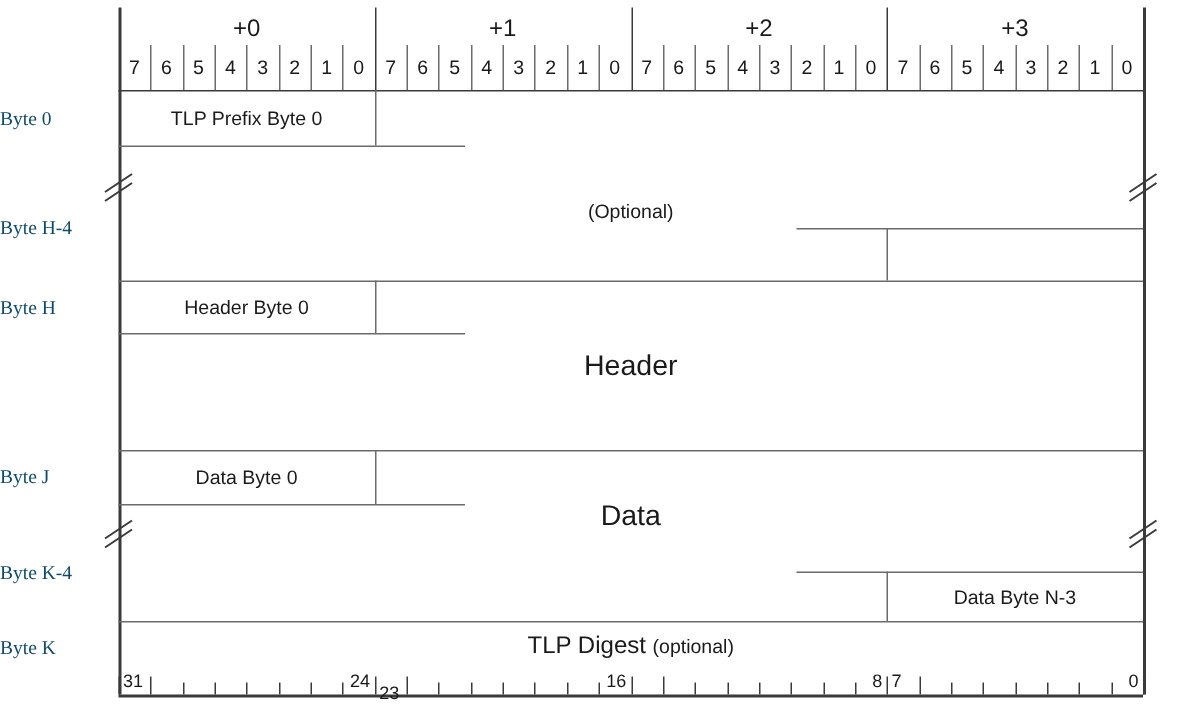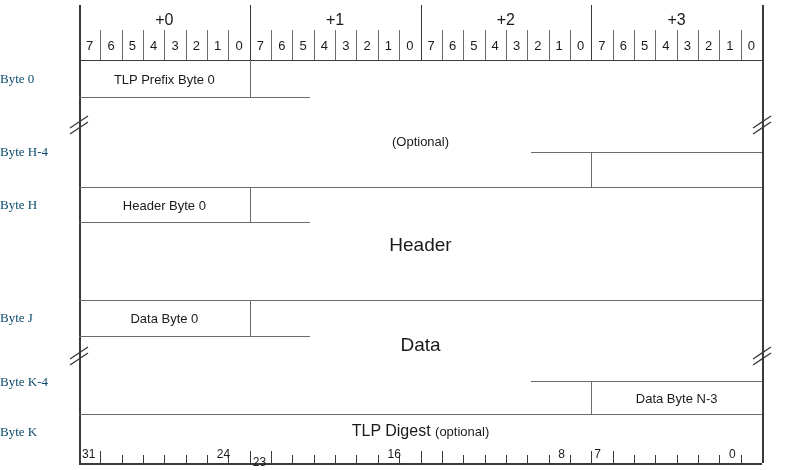--- a/index.html
+++ b/index.html
@@ -43,21 +43,21 @@
   }
   .digesttitle{
     font-size:16px;text-align:center;transform:translate(-50%,-50%);
   }
   .digesttitle .sm{font-size:13px;}
 
   
   .ruler{
     font-size:12px;transform:translateY(-50%);
   }
-  .ruler.r{}
+  .ruler.r{text-align:right;}
   .ruler.l{text-align:left;}
 </style>
 </head>
 <body>
 
 <div id="diagram">
     <div class="lbl bytehdr" style="left: 164.375px; top: 19.5px;">+0</div>
     <div class="lbl bytehdr" style="left: 335.125px; top: 19.5px;">+1</div>
     <div class="lbl bytehdr" style="left: 505.875px; top: 19.5px;">+2</div>
     <div class="lbl bytehdr" style="left: 676.625px; top: 19.5px;">+3</div>

